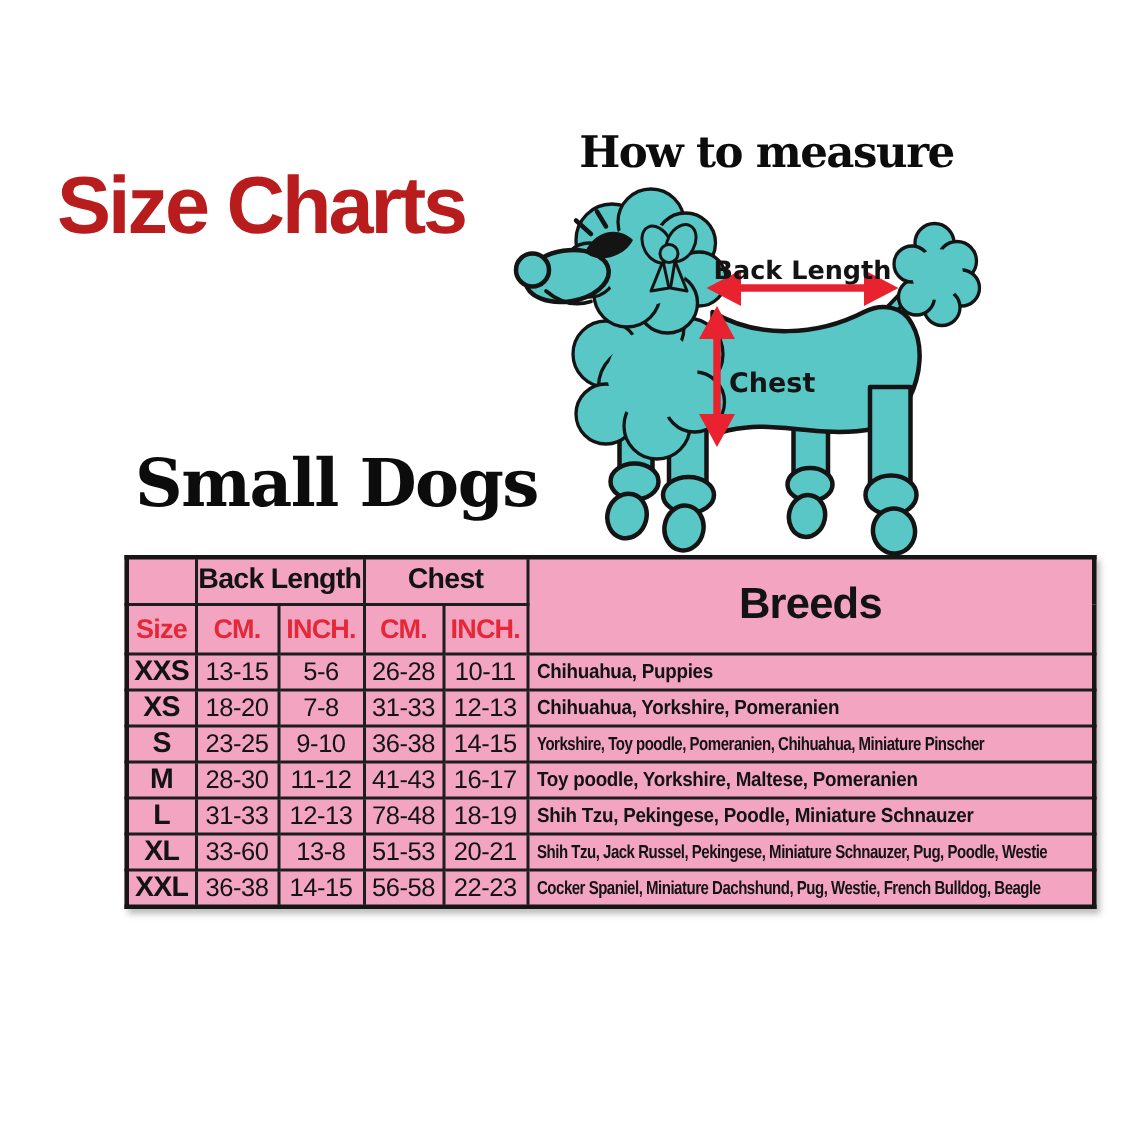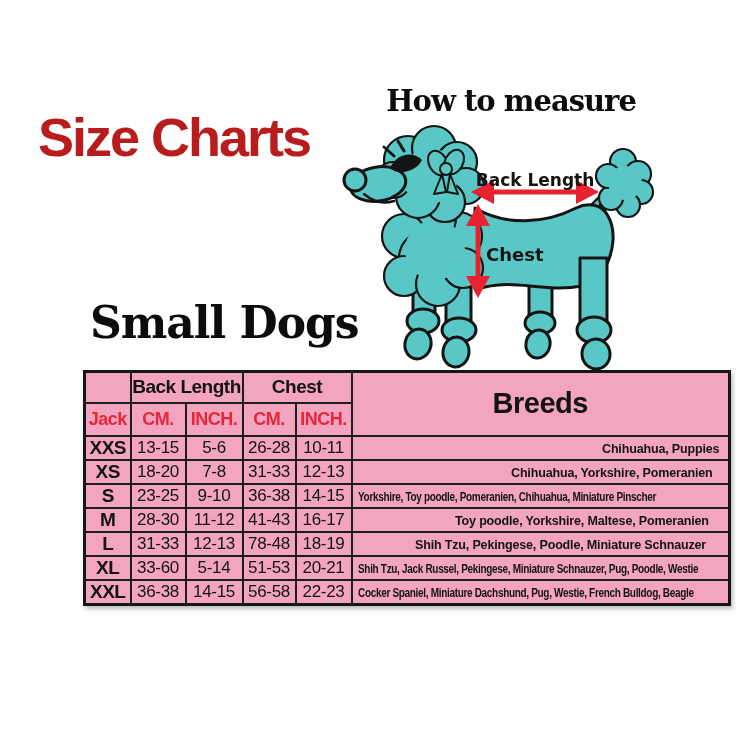--- a/index.html
+++ b/index.html
@@ -42,21 +42,21 @@
     vertical-align:middle; color:#131313; overflow:hidden;
   }
   .size-table thead tr.grp-row  { height:31px; }
   .size-table thead tr.sub-row  { height:33px; }
   .size-table tbody tr { height:14px; }
   th.grp  { font-size:19px; font-weight:700; letter-spacing:-0.5px; }
   th.sub  { font-size:18px; font-weight:700; letter-spacing:-0.5px; color:#E62737; }
   th.breeds-hdr { font-size:29px; font-weight:700; letter-spacing:-0.5px; }
   td.size-col { font-size:19px; font-weight:700; letter-spacing:-0.5px; }
   td.num  { font-size:17px; font-weight:400; letter-spacing:-0.3px; }
-  td.breeds-col { text-align:right; padding-left:5px;text-decoration:underline; }
+  td.breeds-col { text-align:left; padding-left:5px;text-decoration:underline; }
   .breeds-text {
     display:inline-block; white-space:nowrap; transform-origin:0 50%;
     font-size:13.5px; font-weight:700; letter-spacing:-0.2px; transform:scaleX(0.93);
   }
   .breeds-text.tight { font-size:12.5px; letter-spacing:-0.4px; transform:scaleX(0.8); }
 </style>
 </head>
 <body>
 
 <div class="abs big-title">Size Charts</div>
@@ -173,21 +173,21 @@
         <col>
     </colgroup>
     <thead>
       <tr class="grp-row">
         <th class="corner"></th>
         <th class="grp" colspan="2">Back Length</th>
         <th class="grp" colspan="2">Chest</th>
         <th class="breeds-hdr" rowspan="2">Breeds</th>
       </tr>
       <tr class="sub-row">
-        <th class="sub">Jack</th>
+        <th class="sub">Size</th>
         <th class="sub">CM.</th>
         <th class="sub">INCH.</th>
         <th class="sub">CM.</th>
         <th class="sub">INCH.</th>
       </tr>
     </thead>
     <tbody id="rows">
         <tr>
           <td class="size-col">XXS</td>
           <td class="num">13-15</td>
@@ -224,21 +224,21 @@
           <td class="size-col">L</td>
           <td class="num">31-33</td>
           <td class="num">12-13</td>
           <td class="num">78-48</td>
           <td class="num">18-19</td>
           <td class="breeds-col"><span class="breeds-text">Shih Tzu, Pekingese, Poodle, Miniature Schnauzer</span></td>
         </tr>
         <tr>
           <td class="size-col">XL</td>
           <td class="num">33-60</td>
-          <td class="num">5-14</td>
+          <td class="num">13-8</td>
           <td class="num">51-53</td>
           <td class="num">20-21</td>
           <td class="breeds-col"><span class="breeds-text tight">Shih Tzu, Jack Russel, Pekingese, Miniature Schnauzer, Pug, Poodle, Westie</span></td>
         </tr>
         <tr>
           <td class="size-col">XXL</td>
           <td class="num">36-38</td>
           <td class="num">14-15</td>
           <td class="num">56-58</td>
           <td class="num">22-23</td>

